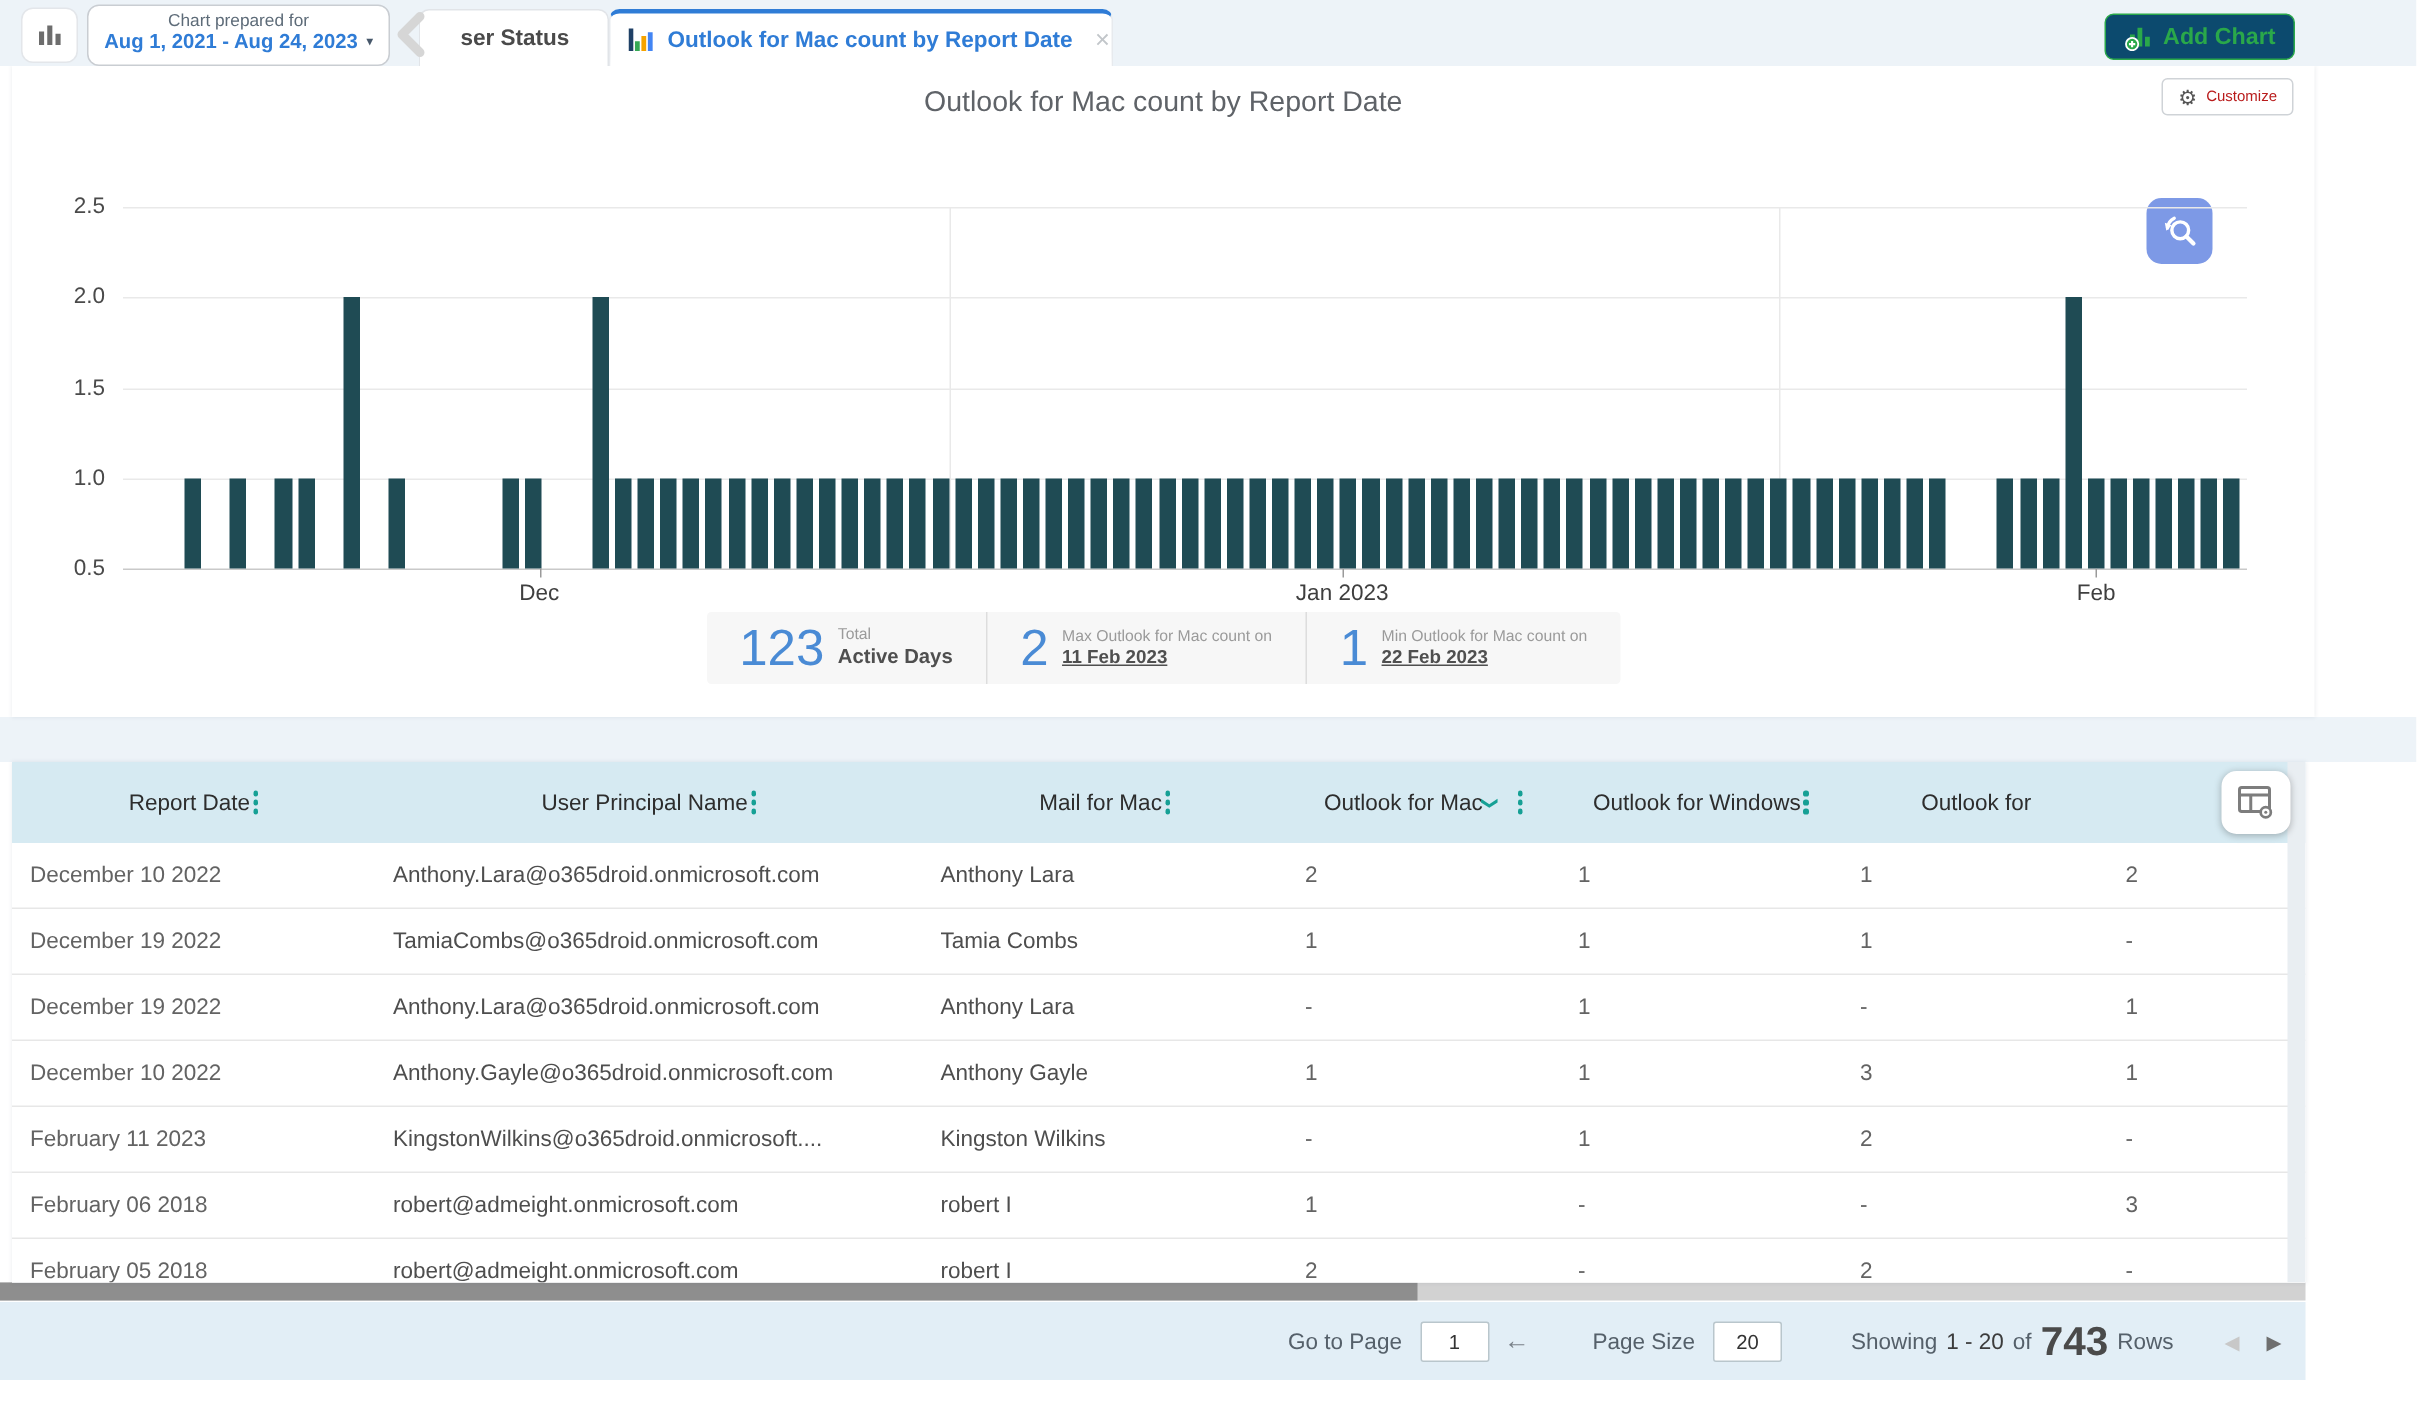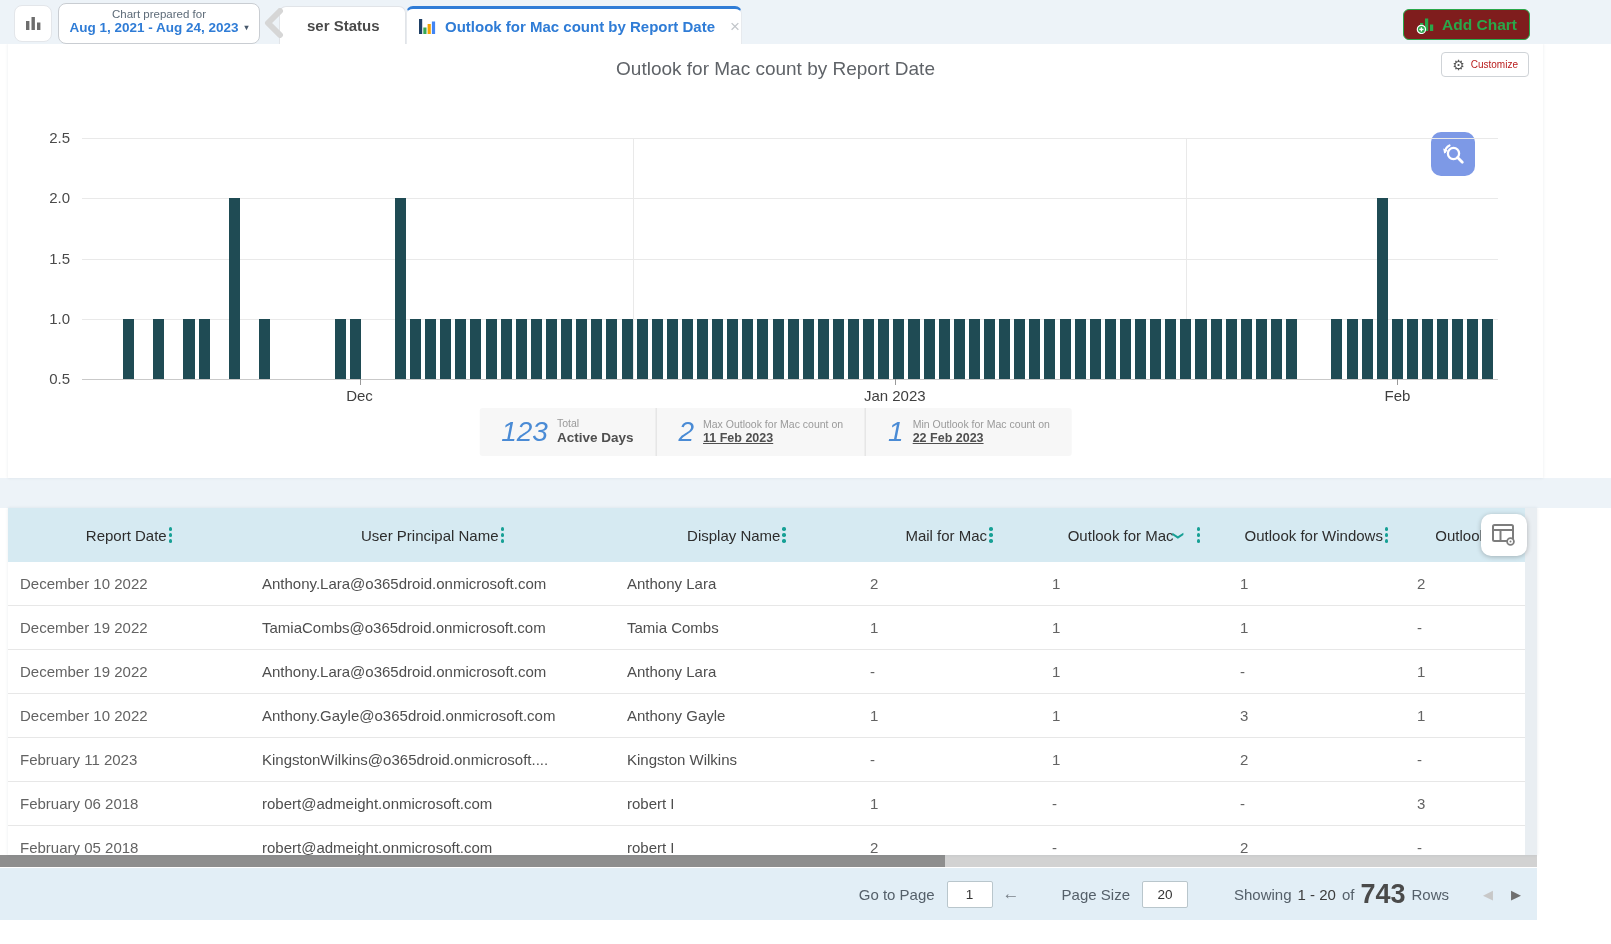--- a/index.html
+++ b/index.html
@@ -17,21 +17,21 @@
   .rp-line2 { font-size:13.5px; font-weight:bold; color:#2f7cd6; display:flex; align-items:center; justify-content:center; gap:6px; }
   .rp-caret { font-size:8px; color:#47586b; }
   .scroll-left { position:absolute; left:262px; top:8px; z-index:6; }
   .tab { position:absolute; top:6px; height:38px; background:#fff; border-radius:7px 7px 0 0; display:flex; align-items:center; }
   .tab-inactive { left:279px; width:127px; border:1px solid #e1e4e8; border-bottom:none; padding-left:27px;
                   font-size:15px; font-weight:bold; color:#4a4a4a; overflow:hidden; white-space:nowrap; cursor:pointer; }
   .tab-active { left:406px; width:336px; border:1px solid #e7eaee; border-bottom:none; border-top:3px solid #2f7cd6;
                 padding:0 12px; gap:9px; cursor:pointer; }
   .tab-active .tab-label { font-size:15px; font-weight:bold; color:#2f7cd6; white-space:nowrap; }
   .tab-close { color:#c2c6ca; font-size:17px; margin-left:6px; cursor:pointer; line-height:1; }
-  .add-chart { position:absolute; right:81px; top:9px; height:31px; background:#7f1d1d; border:1.5px solid #2aa84a;
+  .add-chart { position:absolute; right:81px; top:9px; height:31px; background:#0c4a6e; border:1.5px solid #2aa84a;
                border-radius:6px; display:flex; align-items:center; gap:7px; padding:0 12px; cursor:pointer; }
   .add-chart span { color:#2aa84a; font-size:15.5px; font-weight:bold; }
 
   
   .chart-panel { position:relative; margin:0 68px 0 8px; height:434px; background:#fff; box-shadow:0 0 3px rgba(40,60,80,.10); }
   .chart-title { position:absolute; top:14px; left:0; right:0; text-align:center; font-size:19px; color:#5f6368; font-weight:400; }
   .customize { position:absolute; right:14px; top:8px; height:25px; background:#fff; border:1px solid #cfd3d7; border-radius:4px;
                display:flex; align-items:center; gap:6px; padding:0 10px; cursor:pointer; }
   .customize .gear { font-size:14px; color:#555; line-height:1; }
   .customize .cz-label { font-size:10px; color:#b91c1c; }
@@ -43,21 +43,21 @@
   .ylab { position:absolute; left:-56px; width:44px; text-align:right; font-size:15px; color:#4a4a4a; margin-top:-9px; }
   .xtick { position:absolute; top:100%; width:1px; height:6px; background:#9a9a9a; }
   .xlab { position:absolute; top:100%; margin-top:8px; transform:translateX(-50%); font-size:15px; color:#3f3f3f; white-space:nowrap; }
   .zoom-reset { position:absolute; top:-6px; right:23px; width:44px; height:44px; background:#7d99e6; border:none;
                 border-radius:10px; display:flex; align-items:center; justify-content:center; cursor:pointer; }
 
   .stats-row { position:absolute; top:364px; left:50%; transform:translateX(-50%); height:48px; background:#f7f7f7;
                display:flex; align-items:stretch; border-radius:3px; }
   .stat { display:flex; align-items:center; padding:0 22px; gap:9px; }
   .stat + .stat { border-left:1px solid #ddd; }
-  .stat-num { font-size:28px; color:#4a8bd5;font-style:italic; }
+  .stat-num { font-size:34px; color:#4a8bd5; }
   .stat-l1 { font-size:10.5px; color:#9a9a9a; line-height:1.25; }
   .stat-l2 { font-size:13.5px; color:#4f4f4f; font-weight:bold; line-height:1.25; }
   .stat-link { text-decoration:underline; font-size:12.5px; }
 
   .gap-band { height:30px; background:#edf3f8; }
 
   
   .table-wrap { position:relative; margin-left:8px; width:1529px; height:347px; background:#fff; overflow:hidden;
                 box-shadow:0 0 3px rgba(40,60,80,.10); }
   .tgrid { display:grid; grid-template-columns:242px 365px 243px 182px 188px 177px 1fr; }
@@ -314,30 +314,20 @@
           <span>User Principal Name</span>
           <span class="th-icons">
             <span class="kebab">
               <i></i>
               <i></i>
               <i></i>
             </span>
           </span>
         </div>
         <div class="th">
-          <span>Display Name</span>
-          <span class="th-icons">
-            <span class="kebab">
-              <i></i>
-              <i></i>
-              <i></i>
-            </span>
-          </span>
-        </div>
-        <div class="th">
           <span>Mail for Mac</span>
           <span class="th-icons">
             <span class="kebab">
               <i></i>
               <i></i>
               <i></i>
             </span>
           </span>
         </div>
         <div class="th">

